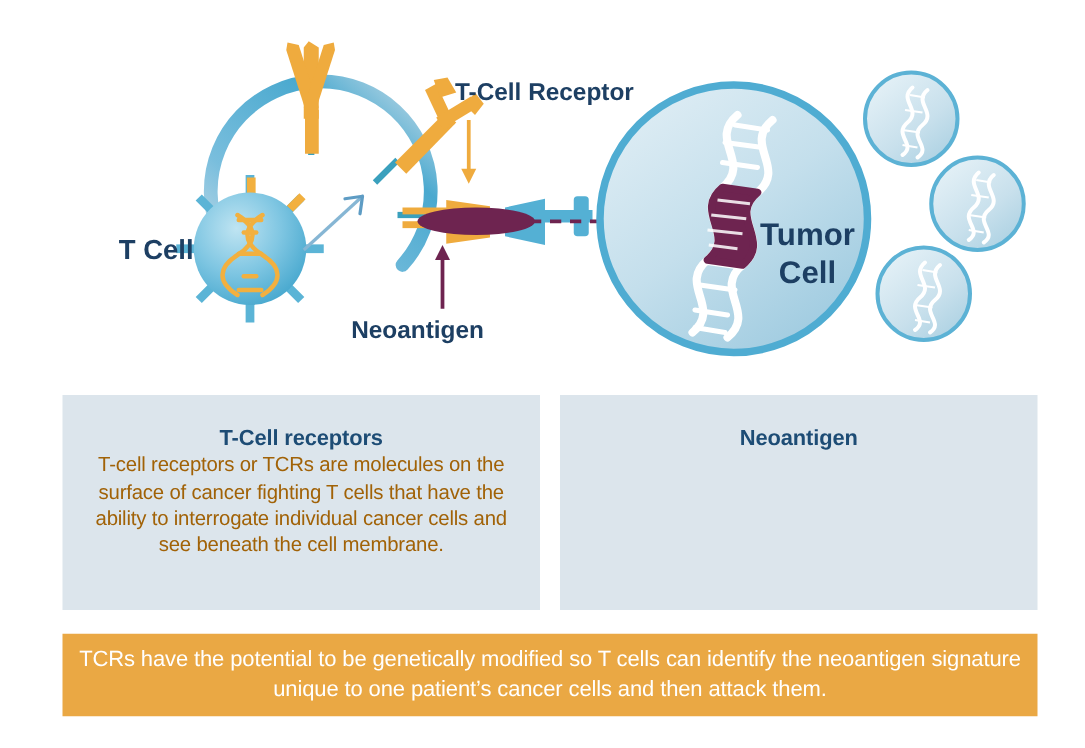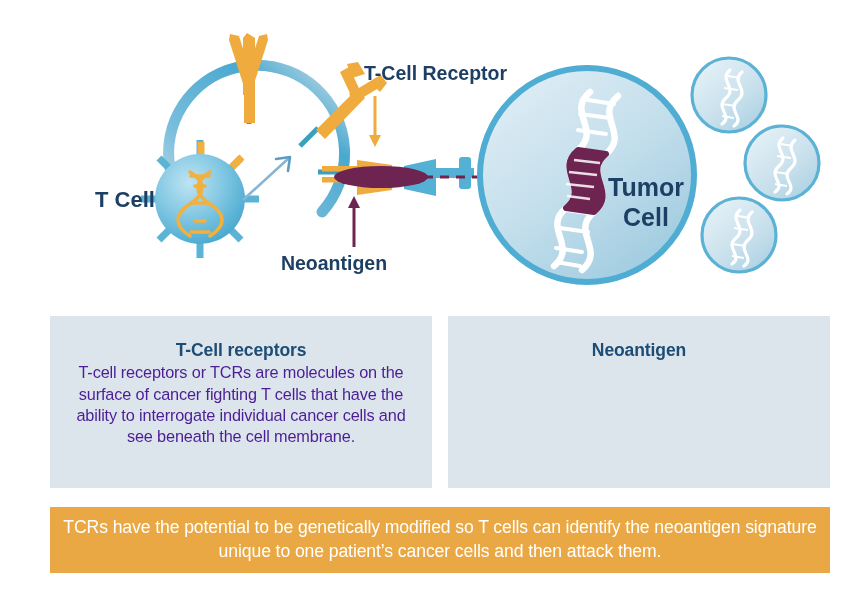--- a/index.html
+++ b/index.html
@@ -43,21 +43,21 @@
   .card.right { left: 448px; width: 382px; }
   .card-title {
     color: #1d4c75;
     font-size: 17.5px;
     font-weight: bold;
     line-height: 1.22;
     margin-bottom: 1px;
     letter-spacing: -0.1px;
   }
   .card-body {
-    color: #4c1d95;
+    color: #a16207;
     font-size: 16.3px;
     line-height: 1.30;
     letter-spacing: -0.15px;
   }
 
   
   #banner {
     position: absolute;
     left: 50px; top: 507px;
     width: 780px; height: 66px;

